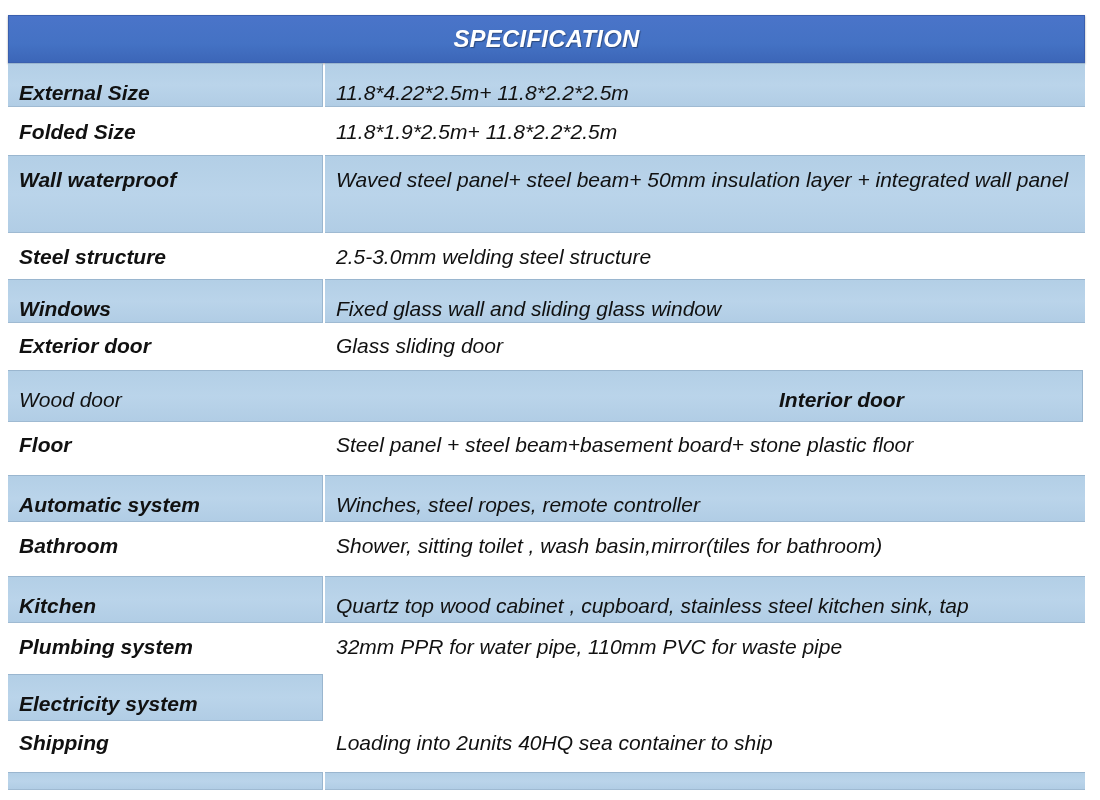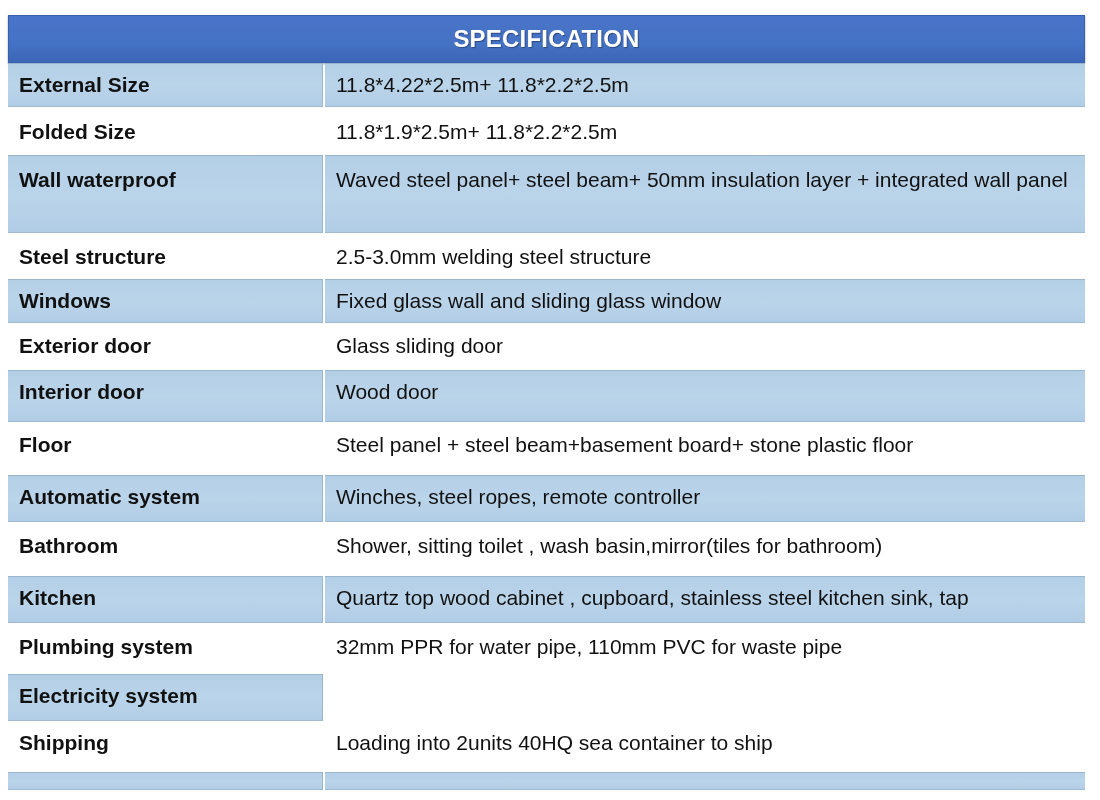--- a/index.html
+++ b/index.html
@@ -1,36 +1,36 @@
 <!DOCTYPE html>
 <html><head>
   <meta charset="utf-8">
   <style>
     html, body { margin: 0; padding: 0; background: #ffffff; }
     body { width: 1100px; height: 800px; position: relative; overflow: hidden;
            font-family: "Liberation Sans", "DejaVu Sans", sans-serif; }
-    .spec-table { position: absolute; left: 8px; top: 15px; width: 1077px; }
+    .spec-table { position: absolute; left: 8px; top: 15px; width: 1077px; font-style: italic; }
     .header {
       height: 48px; box-sizing: border-box;
       background: linear-gradient(180deg, #4a74c9 0%, #4472c4 60%, #3c66b8 100%);
       border: 1px solid #3a5fae;
       box-shadow: 0 1px 2px rgba(0,0,0,0.35);
       display: flex; align-items: center; justify-content: center;
       color: #ffffff; font-weight: bold; font-size: 24px; letter-spacing: 0.2px;
       text-shadow: 1px 1px 1px rgba(0,0,0,0.35);
     }
     .row { display: flex; box-sizing: border-box; }
     .row.blue .cell {
       background: linear-gradient(180deg, #b3cfe6 0%, #bad4ea 50%, #b1cde5 100%);
       border-top: 1px solid #9ab6cf;
       border-bottom: 1px solid #9fbad2;
     }
     .row.white .cell { background: #ffffff; }
     .cell { box-sizing: border-box; font-size: 21px; color: #111111; line-height: 30px;
-            padding: 6px 11px; }
+            padding: 14px 11px; }
     .cell.label { width: 315px; font-weight: bold; margin-right: 2px; }
     .cell.value { flex: 1; }
     .row.blue .cell.label { border-right: 1px solid #9ab6cf; }
   </style>
 </head>
 <body>
 
 <div class="spec-table">
   <div class="header">SPECIFICATION</div>
 
@@ -52,22 +52,22 @@
   </div>
   <div class="row blue" style="height:44px">
     <div class="cell label">Windows</div>
     <div class="cell value">Fixed glass wall and sliding glass window</div>
   </div>
   <div class="row white" style="height:47px">
     <div class="cell label" style="padding-top:8px">Exterior door</div>
     <div class="cell value" style="padding-top:8px">Glass sliding door</div>
   </div>
   <div class="row blue" style="height:52px">
+    <div class="cell value">Wood door</div>
     <div class="cell label">Interior door</div>
-    <div class="cell value">Wood door</div>
   </div>
   <div class="row white" style="height:53px">
     <div class="cell label" style="padding-top:8px">Floor</div>
     <div class="cell value" style="padding-top:8px">Steel panel + steel beam+basement board+ stone plastic floor</div>
   </div>
   <div class="row blue" style="height:47px">
     <div class="cell label">Automatic system</div>
     <div class="cell value">Winches, steel ropes, remote controller</div>
   </div>
   <div class="row white" style="height:54px">

